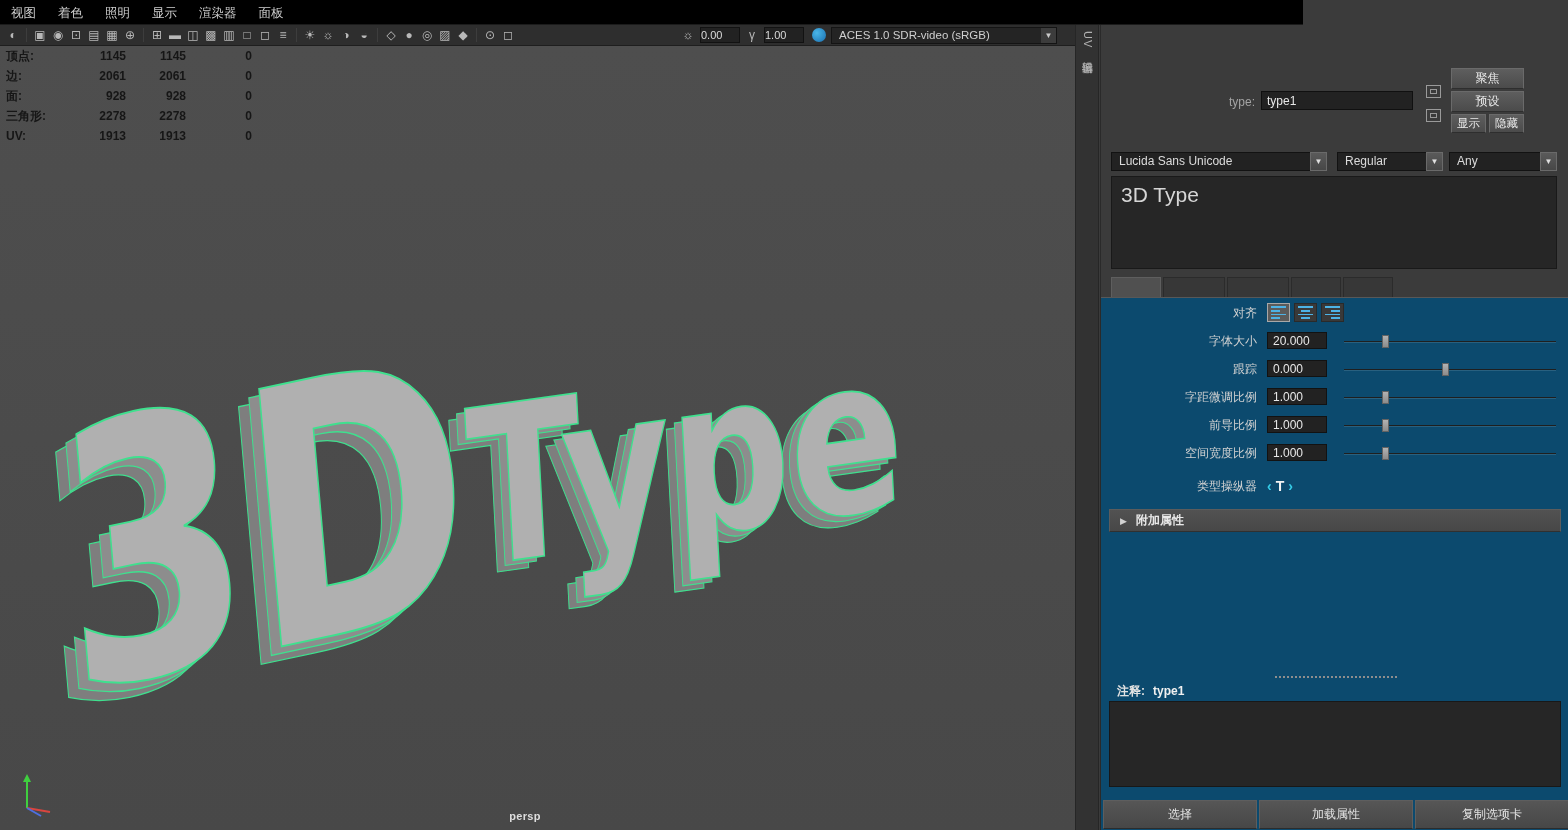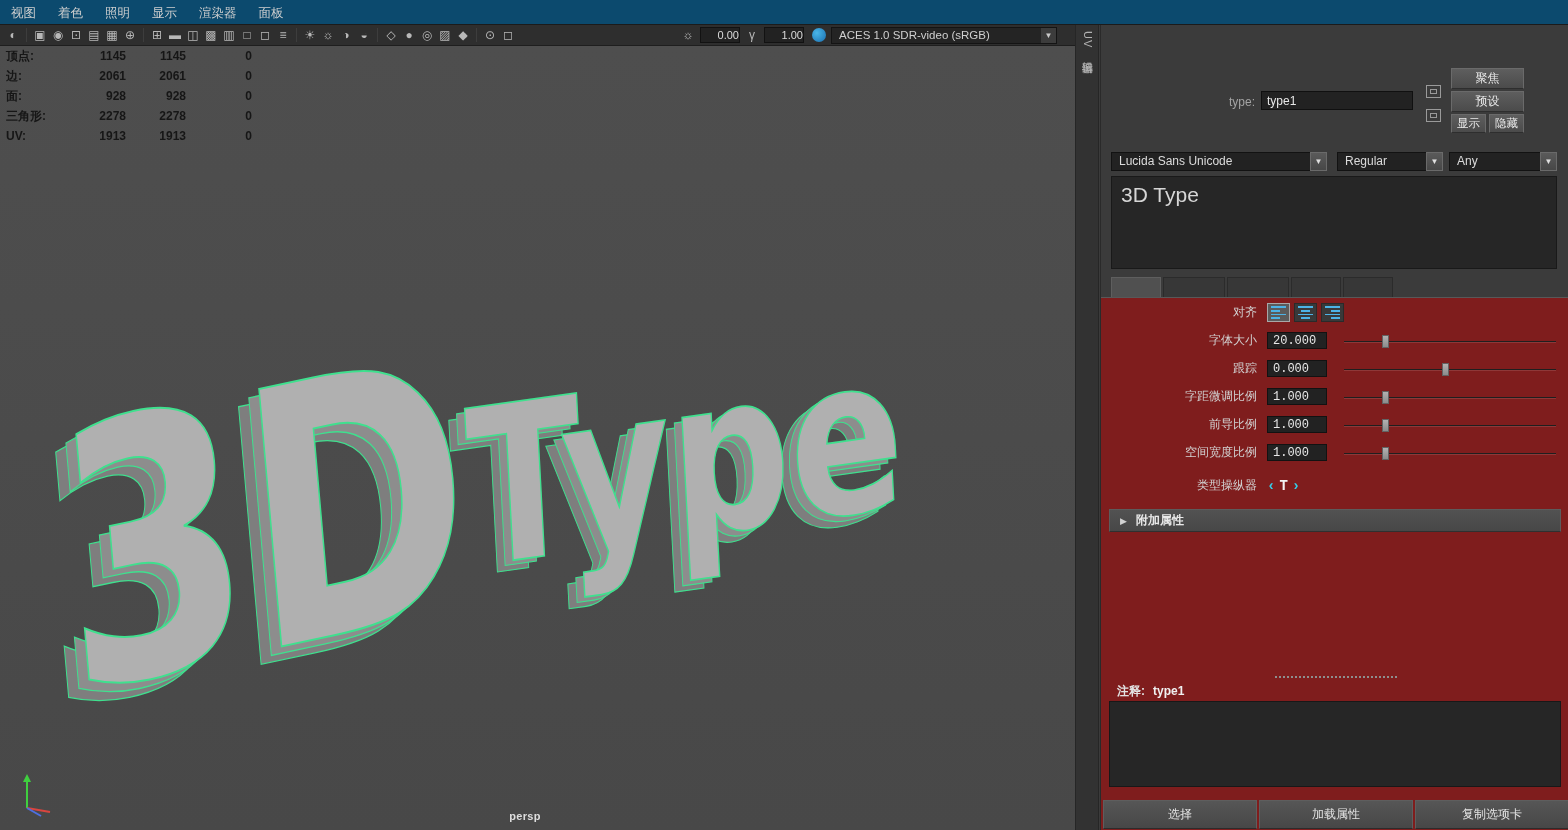--- a/index.html
+++ b/index.html
@@ -4,36 +4,36 @@
 <style>
   * { box-sizing: border-box; margin: 0; padding: 0; }
   html,body { width:1568px; height:830px; overflow:hidden; }
   body {
     position:relative; background:#3b3b3b;
     font-family:"Liberation Sans","DejaVu Sans",sans-serif;
     color:#cfcfcf; font-size:12px;
   }
 
   
-  #menubar { position:absolute; left:0; top:0; width:1568px; height:25px;
-    background:#0c4a6e; border-bottom:1px solid #1b1b1b; }
+  #menubar { position:absolute; left:0; top:0; width:1303px; height:25px;
+    background:#000000; border-bottom:1px solid #1b1b1b; }
   .menu { display:inline-block; padding:5px 11px 0 11px; height:25px;
     color:#cfcfcf; font-size:12.5px; cursor:default; }
   .menus-right { position:absolute; left:1104px; top:0; white-space:nowrap; }
 
   
   #vp-toolbar { position:absolute; left:0; top:25px; width:1075px; height:21px;
     background:#2e2e2e; border-bottom:1px solid #1e1e1e;
     display:flex; align-items:center; padding:0 4px; }
   .tbi { width:18px; height:16px; line-height:16px; text-align:center;
     color:#b8b8b8; font-size:12px; }
   .tbsep { width:1px; height:14px; background:#1a1a1a; border-right:1px solid #3d3d3d; margin:0 4px; }
   .tb-right { margin-left:auto; display:flex; align-items:center; }
   .tbfield { width:40px; height:16px; background:#222; border:1px solid #121212;
-    color:#dadada; font-size:11px; text-align:right; line-height:14px; margin:0 3px; }
+    color:#dadada; font-size:11px; text-align:left; line-height:14px; margin:0 3px; }
   .cm-circle { width:14px; height:14px; border-radius:50%;
     background:radial-gradient(circle at 35% 35%, #49b6e8, #1a6fb0); margin:0 5px; }
   .vt-combo { position:relative; width:226px; height:17px; background:#242424;
     border:1px solid #141414; color:#cfcfcf; font-size:11.5px; line-height:15px;
     padding-left:7px; margin-right:14px; }
   .vt-combo .arr { position:absolute; right:0; top:0; width:15px; height:15px;
     text-align:center; line-height:15px; font-size:8px; color:#c9c9c9; background:#3c3c3c; }
 
   
   #viewport { position:absolute; left:0; top:46px; width:1075px; height:784px;
@@ -82,21 +82,21 @@
   .text-editor { position:absolute; left:10px; top:151px; width:446px; height:93px;
     background:#262626; border:1px solid #191919; color:#d6d6d6;
     font-size:21px; padding:6px 9px; }
 
   .atabs { position:absolute; left:10px; top:252px; white-space:nowrap; }
   .atab { display:inline-block; height:20px; line-height:20px; padding:16px 12px;
     font-size:12px; color:#bfbfbf; background:#373737; border:1px solid #2b2b2b;
     border-bottom:none; margin-right:2px;text-align:right; }
   .atab.active { background:#505050; color:#efefef; border-color:#5e5e5e; }
   .atab-line { position:absolute; left:0; top:272px; width:468px; height:1px; background:#585858; }
-  .attr-body { position:absolute; left:0; top:273px; width:468px; height:532px; background:#7f1d1d;font-family:Liberation Mono, monospace; }
+  .attr-body { position:absolute; left:0; top:273px; width:468px; height:532px; background:#0c4a6e; }
 
   .frow { position:absolute; left:0; width:468px; height:24px; }
   .flabel { position:absolute; left:0; top:0; width:156px; text-align:right;
     color:#d2d2d2; font-size:12px; line-height:20px; }
   .fval { position:absolute; left:166px; top:1px; width:60px; height:17px;
     background:#222; border:1px solid #121212; color:#e8e8e8; font-size:12px;
     padding:0 5px; font-family:inherit; }
   .slider { position:absolute; left:243px; top:10px; width:212px; height:1px;
     background:#1f1f1f; box-shadow:0 1px 0 rgba(255,255,255,0.12); }
   .shandle { position:absolute; top:-6px; width:7px; height:13px;

